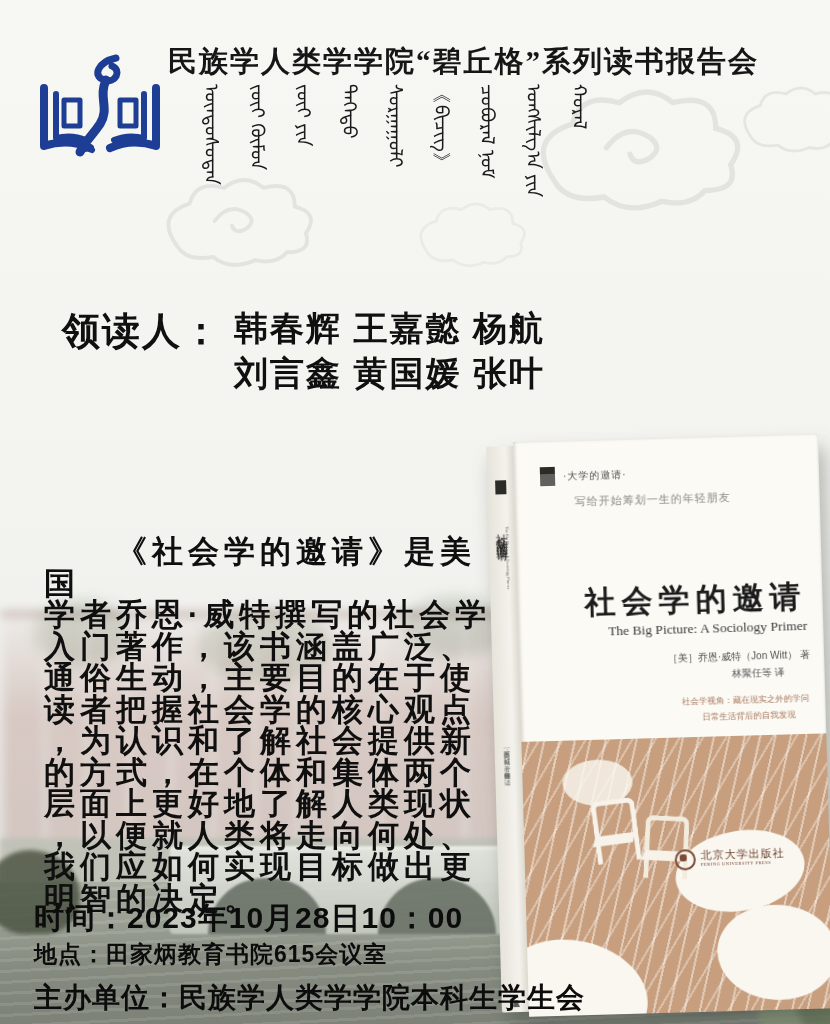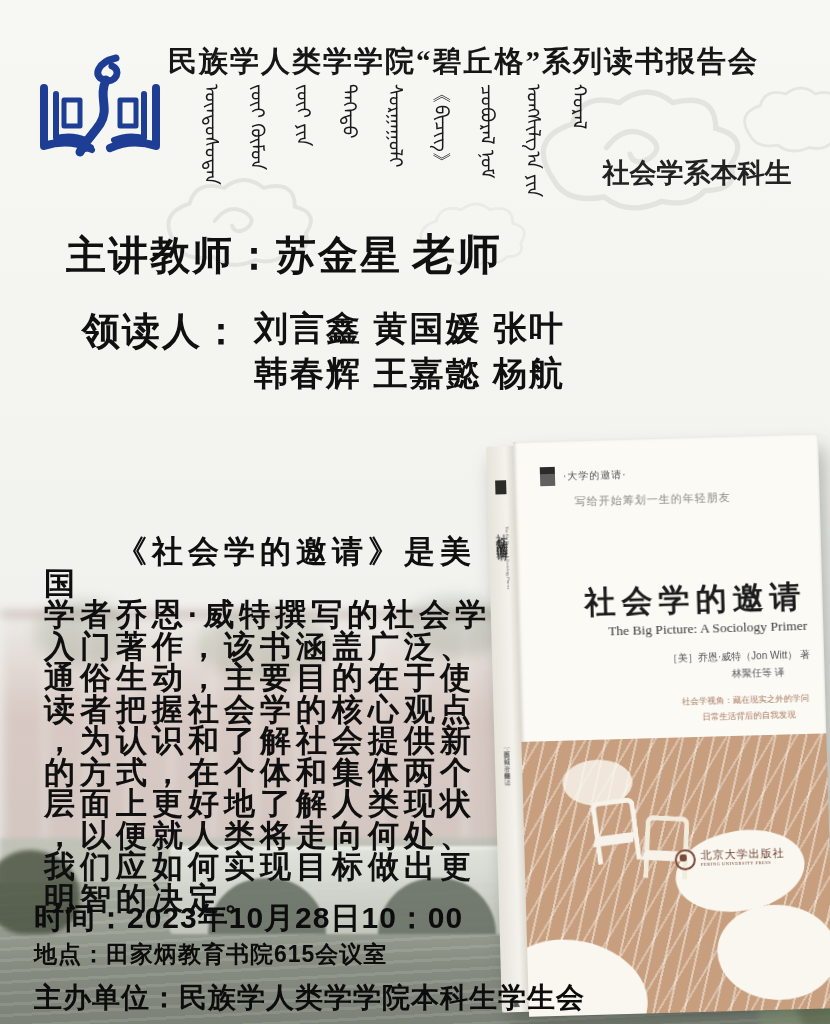--- a/index.html
+++ b/index.html
@@ -45,21 +45,21 @@
     font-family:"Liberation Serif",serif;font-weight:700;font-size:29px;letter-spacing:2px;color:#161616;}
   .mongolian{position:absolute;left:188px;top:84px;width:520px;height:118px;z-index:5;
     writing-mode:vertical-lr;text-orientation:sideways;font-size:19px;line-height:46px;color:#1a1a1a;letter-spacing:2px;}
   .issue{position:absolute;right:18px;top:158px;width:230px;text-align:center;z-index:5;
     font-weight:700;font-size:27px;color:#222;line-height:30px;}
 
   
   .lecturer{position:absolute;left:66px;top:226px;z-index:5;color:#101010;}
   .lecturer .heavy{font-weight:900;font-size:40px;letter-spacing:2px;}
   .lecturer .suffix{font-weight:700;font-size:43px;margin-left:10px;letter-spacing:2px;}
-  .readers{position:absolute;left:62px;top:306px;z-index:5;display:flex;color:#101010;margin-left:20px;}
+  .readers{position:absolute;left:62px;top:306px;z-index:5;display:flex;color:#101010;}
   .readers .label{font-weight:900;font-size:38px;letter-spacing:2px;width:172px;}
   .readers .names{font-weight:800;font-size:34px;line-height:45px;letter-spacing:2px;}
   .intro-h{position:absolute;left:70px;top:462px;z-index:5;font-weight:900;font-size:41px;letter-spacing:4px;color:#0e0e0e;}
   .intro-p{position:absolute;left:44px;top:536px;width:452px;z-index:5;
     font-weight:700;font-size:31px;line-height:31.5px;letter-spacing:5px;color:#0f0f0f;white-space:pre-line;}
 
   
   .footer{position:absolute;left:34px;top:898px;z-index:7;color:#0c0c0c;}
   .f-time{font-weight:900;font-size:30px;letter-spacing:1px;}
   .f-venue{font-weight:900;font-size:23px;letter-spacing:1px;}
@@ -165,32 +165,28 @@
       <rect x="86" y="50" width="16" height="26" stroke-width="5"></rect>
       <path d="M82,8 C64,12 58,26 70,30 C82,34 88,20 78,16" stroke-width="7"></path>
       <path d="M72,30 C64,48 76,58 66,74 C58,86 52,90 46,102" stroke-width="9"></path>
       <path d="M46,102 Q52,96 58,100" stroke-width="6"></path>
     </g>
   </svg>
 
   <div class="main-title">民族学人类学学院“碧丘格”系列读书报告会</div>
   <div class="mongolian">ᠦᠨᠳᠦᠰᠦᠲᠡᠨ ᠵᠦᠢ ᠬᠦᠮᠦᠨ ᠵᠦᠢ ᠶᠢᠨ ᠳᠡᠭᠡᠳᠦ ᠰᠤᠷᠭᠠᠭᠤᠯᠢ 《ᠪᠢᠴᠢᠭ》 ᠴᠤᠪᠤᠷᠠᠯ ᠨᠣᠮ ᠤᠩᠰᠢᠯᠭ᠎ᠠ ᠶᠢᠨ ᠬᠤᠷᠠᠯ</div>
   <div class="issue">
-    <div>社会学系本科生</div>
-  </div>
-
-  <div class="lecturer">
-    <span class="heavy">主讲教师：</span><span class="heavy">苏金星</span><span class="suffix">老师</span>
-  </div>
+  </div>
+
 
   <div class="readers">
     <div class="label">领读人：</div>
     <div class="names">
+      <div>韩春辉 王嘉懿 杨航</div>
       <div>刘言鑫 黄国媛 张叶</div>
-      <div>韩春辉 王嘉懿 杨航</div>
     </div>
   </div>
 
   <div class="intro-p">　　《社会学的邀请》是美国
 学者乔恩·威特撰写的社会学
 入门著作，该书涵盖广泛、
 通俗生动，主要目的在于使
 读者把握社会学的核心观点
 ，为认识和了解社会提供新
 的方式，在个体和集体两个

